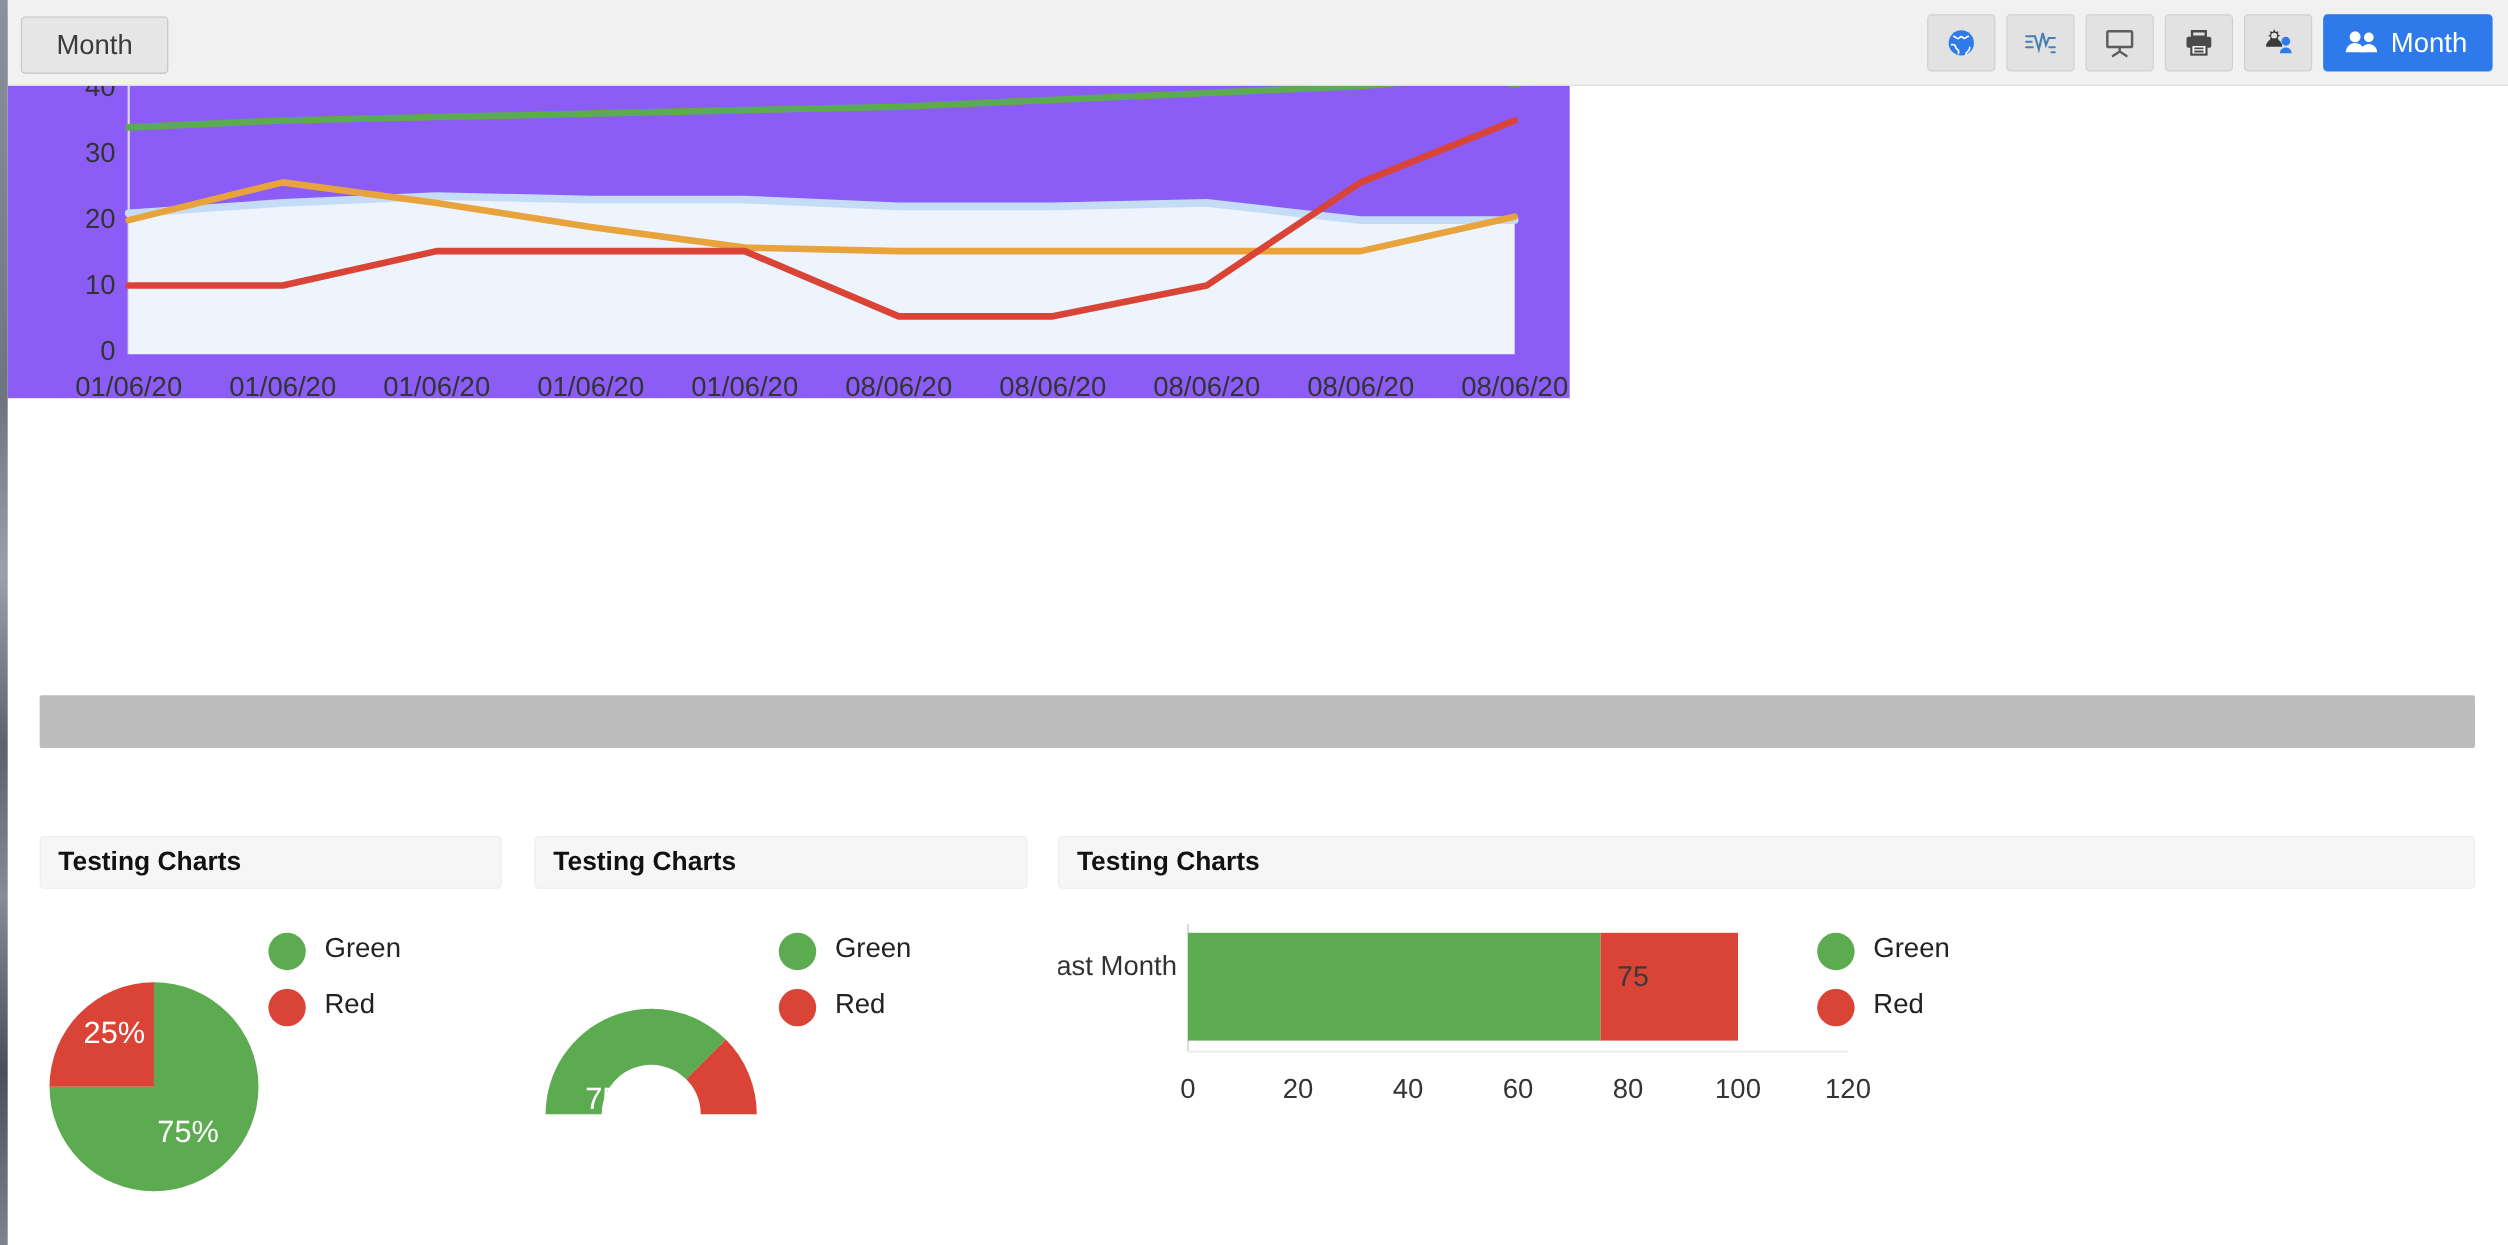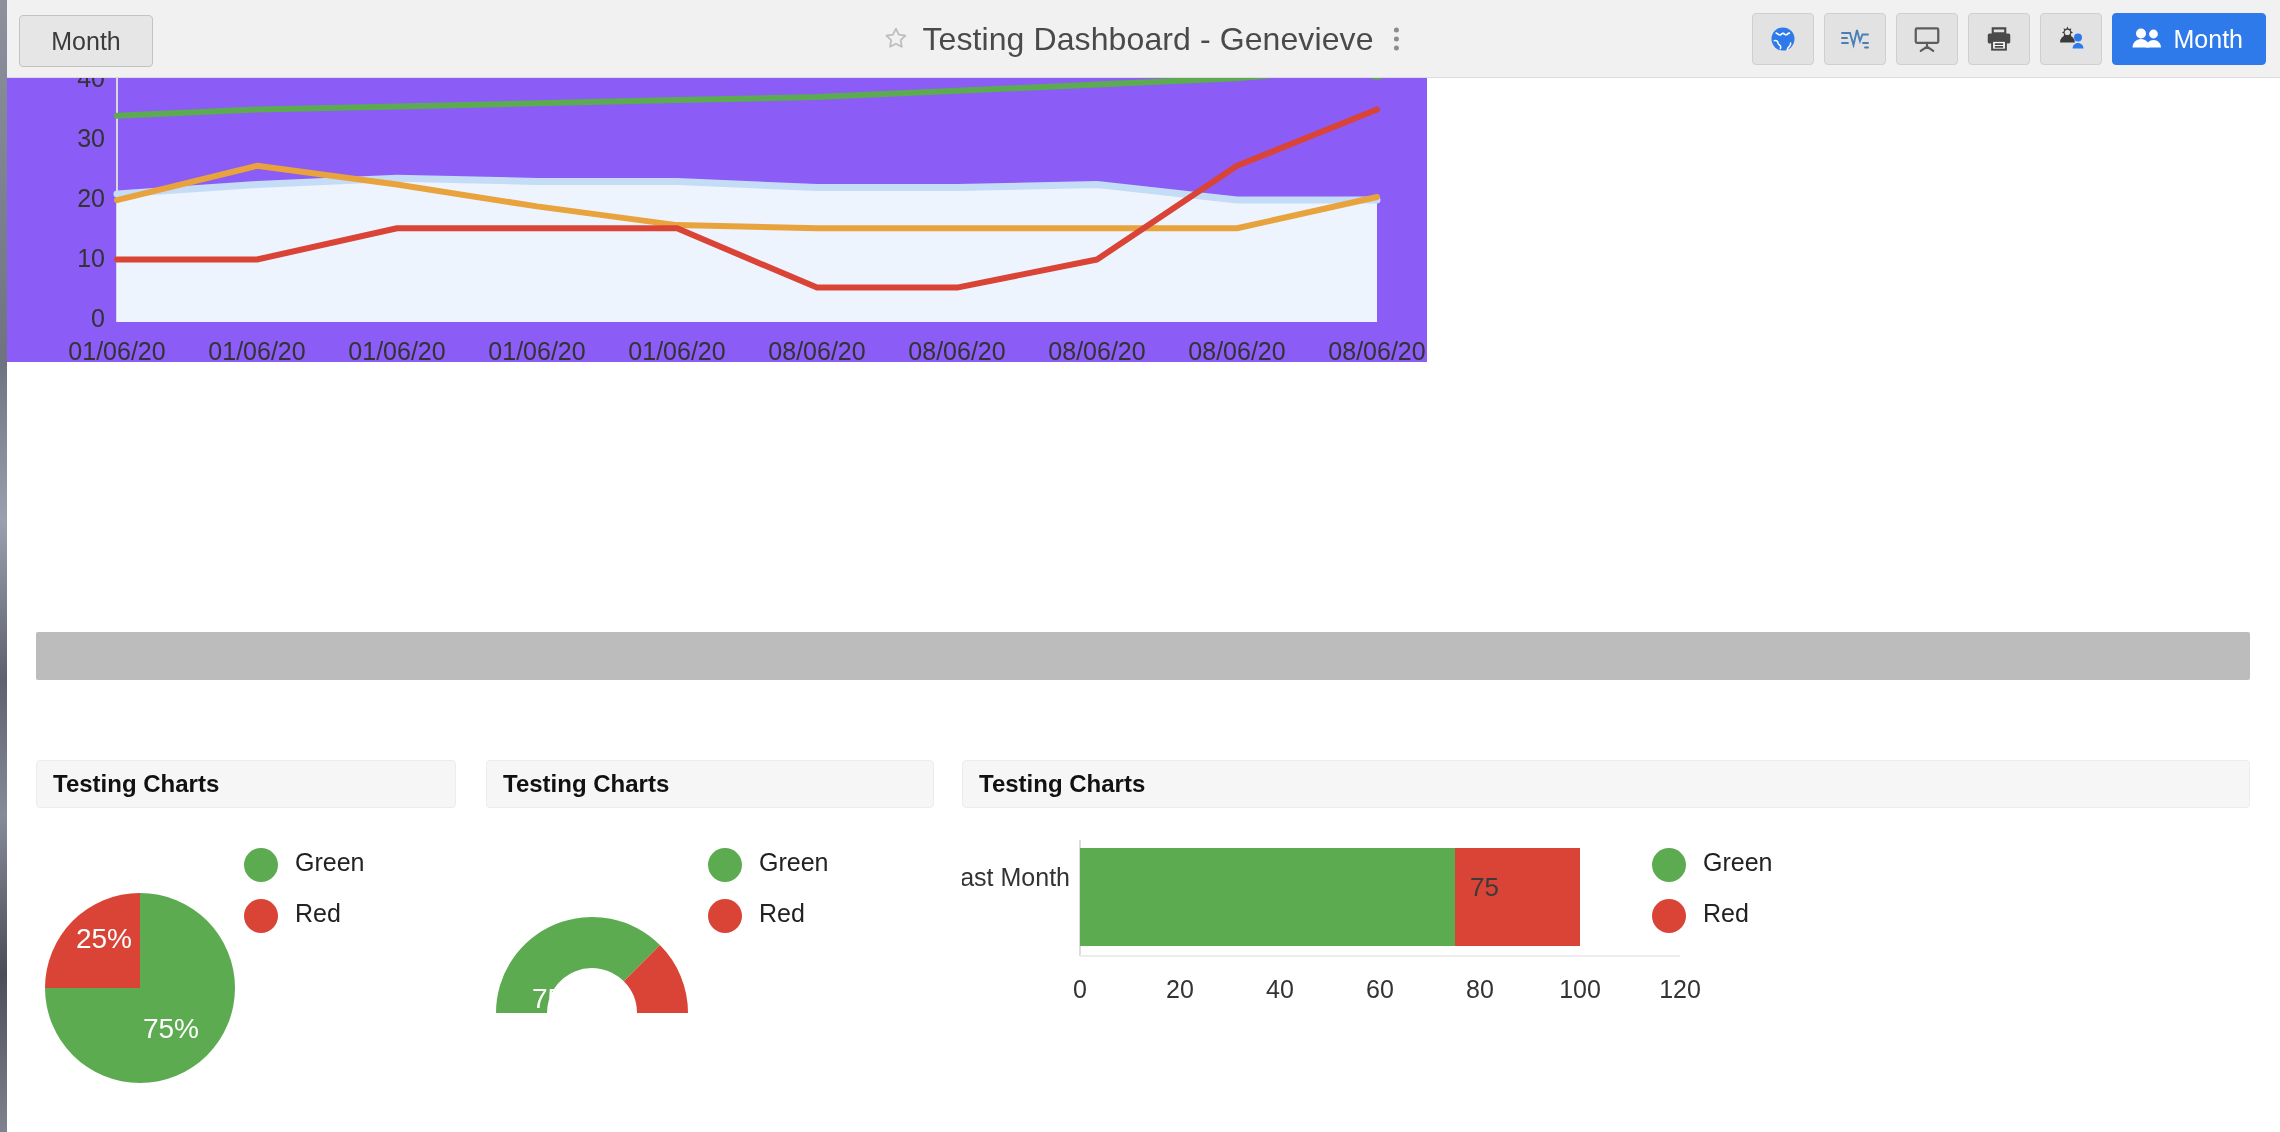--- a/index.html
+++ b/index.html
@@ -243,31 +243,20 @@
         </div>
       </div>
     </div>
   </div>
 
   <div class="header">
     <div class="header-inner">
 
       <div class="edit-btn">Month</div>
 
-      <div class="title-block">
-        <svg class="star-icon" viewBox="0 0 24 24">
-          <path d="M12 2.8l2.7 5.6 6.1.9-4.4 4.3 1 6.1-5.4-2.9-5.4 2.9 1-6.1L3.2 9.3l6.1-.9z" fill="none" stroke="#bdbdbd" stroke-width="1.6" stroke-linejoin="round"></path>
-        </svg>
-        <div class="doc-title">Testing Dashboard - Genevieve</div>
-        <div class="kebab">
-          <i></i>
-            <i></i>
-            <i></i>
-        </div>
-      </div>
 
       <div class="tools">
 
         <div class="tool-btn">
           <svg width="30" height="30" viewBox="0 0 24 24">
             <circle cx="12" cy="12" r="9.2" fill="#2f7aea"></circle>
             <path d="M6.5 7.2c1.6.6 2.1 1.9 3.4 1.6 1.1-.3 1-1.6 2.3-1.3.9.2 1.4 1.4 2.6 1.1
                      1-.3 1.1-1.5 2.3-1.3M5 13.3c1.6-.5 2.8.6 3 1.9.2 1.4 1.3 1.3 1.9 2.3.4.7.2 1.6 0 2.2" fill="none" stroke="#fff" stroke-width="1.25" stroke-linecap="round"></path>
             <path d="M15.5 20.6c-.2-1.3.6-2 1.4-2.6.9-.7 1.3-1.7 1.2-2.7" fill="none" stroke="#fff" stroke-width="1.25" stroke-linecap="round"></path>
           </svg>

